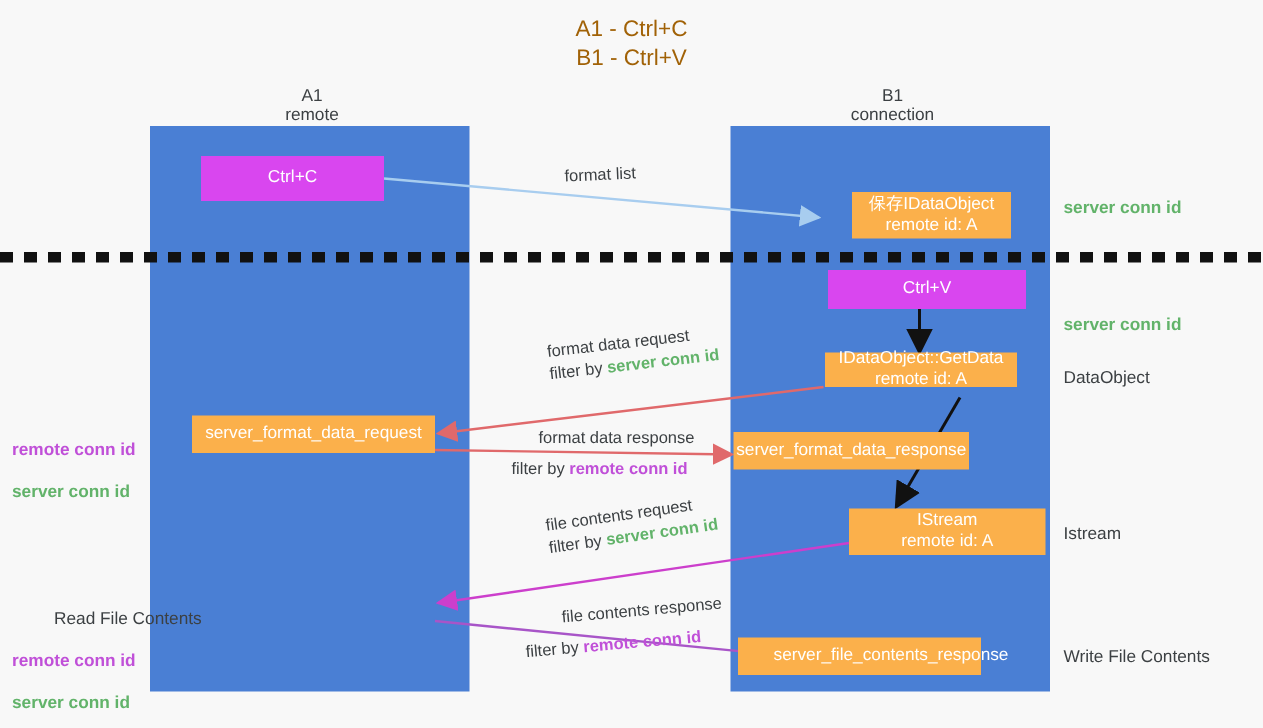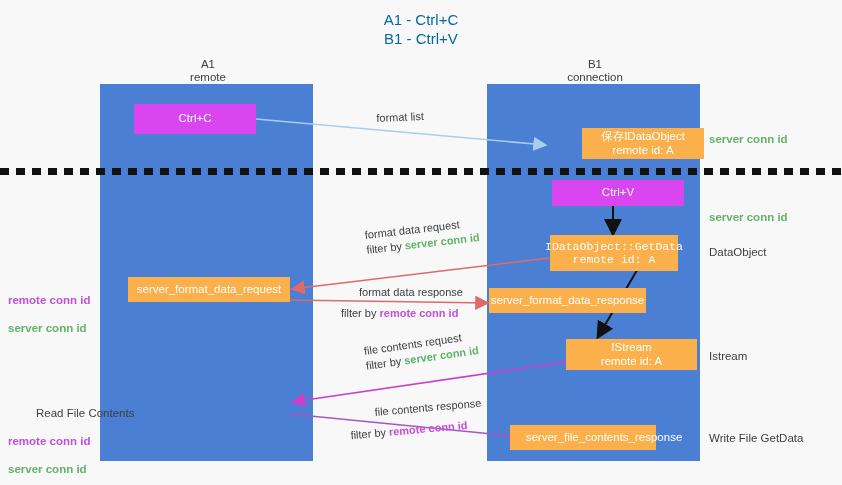--- a/index.html
+++ b/index.html
@@ -7,21 +7,21 @@
     width:842px;height:485px;position:relative;overflow:hidden;
     background:#f8f8f8;
     font-family:"Liberation Sans","DejaVu Sans",sans-serif;
     color:#3c4043;
   }
   .stage{position:absolute;left:0;top:0;width:842px;height:485px;}
 
   
   .title{
     position:absolute;left:0;top:10px;width:842px;text-align:center;
-    font-size:15px;line-height:19px;color:#0369a1;white-space:pre-line;
+    font-size:15px;line-height:19px;color:#a16207;white-space:pre-line;
   }
 
   
   .col-head{
     position:absolute;text-align:center;font-size:11.5px;line-height:13px;
     color:#3c4043;white-space:pre-line;
   }
   .col-head.a{left:110px;top:58px;width:196px;}
   .col-head.b{left:500px;top:58px;width:190px;text-align:center;}
 
@@ -112,43 +112,43 @@
 
     <line x1="640" y1="265" x2="598" y2="337" stroke="#111111" stroke-width="2" marker-end="url(#ah-black)"></line>
 
     <line x1="566" y1="362" x2="292" y2="402" stroke="#cc3fcc" stroke-width="1.6" marker-end="url(#ah-magenta)"></line>
 
     <line x1="290" y1="414" x2="522" y2="437" stroke="#a855c8" stroke-width="1.6" marker-end="url(#ah-purple)"></line>
   </svg>
 
   <div class="node green" style="left:134px;top:104px;width:122px;height:30px;">Ctrl+C</div>
 
-  <div class="node orange" style="left:582px;top:128px;width:122px;height:31px;">保存IDataObject
+  <div class="node orange" style="left:568px;top:128px;width:106px;height:31px;">保存IDataObject
 remote id: A</div>
 
   <div class="node green" style="left:552px;top:180px;width:132px;height:26px;">Ctrl+V</div>
 
-  <div class="node orange" style="left:550px;top:235px;width:128px;height:36px;font-family:Liberation Mono, monospace;">IDataObject::GetData
+  <div class="node orange" style="left:550px;top:235px;width:128px;height:23px;">IDataObject::GetData
 remote id: A</div>
 
   <div class="node orange" style="left:489px;top:288px;width:157px;height:25px;">server_format_data_response</div>
 
   <div class="node orange" style="left:128px;top:277px;width:162px;height:25px;">server_format_data_request</div>
 
   <div class="node orange" style="left:566px;top:339px;width:131px;height:31px;">IStream
 remote id: A</div>
 
 
-  <div class="node orange" style="left:510px;top:425px;width:146px;height:25px;padding-left:46px;">server_file_contents_response</div>
+  <div class="node orange" style="left:492px;top:425px;width:162px;height:25px;padding-left:46px;">server_file_contents_response</div>
 
   <div class="note green" style="left:709px;top:132px;">server conn id</div>
   <div class="note green" style="left:709px;top:210px;">server conn id</div>
   <div class="note plain" style="left:709px;top:245px;">DataObject</div>
   <div class="note plain" style="left:709px;top:349px;">Istream</div>
-  <div class="note plain" style="left:709px;top:431px;">Write File GetData</div>
+  <div class="note plain" style="left:709px;top:431px;">Write File Contents</div>
 
   <div class="note dual" style="left:8px;top:279px;">
     <span class="m">remote conn id</span>
     <span class="g">server conn id</span>
   </div>
 
   <div class="note dual" style="left:8px;top:392px;">
     <span class="hd">Read File Contents</span>
     <span class="m">remote conn id</span>
     <span class="g">server conn id</span>

